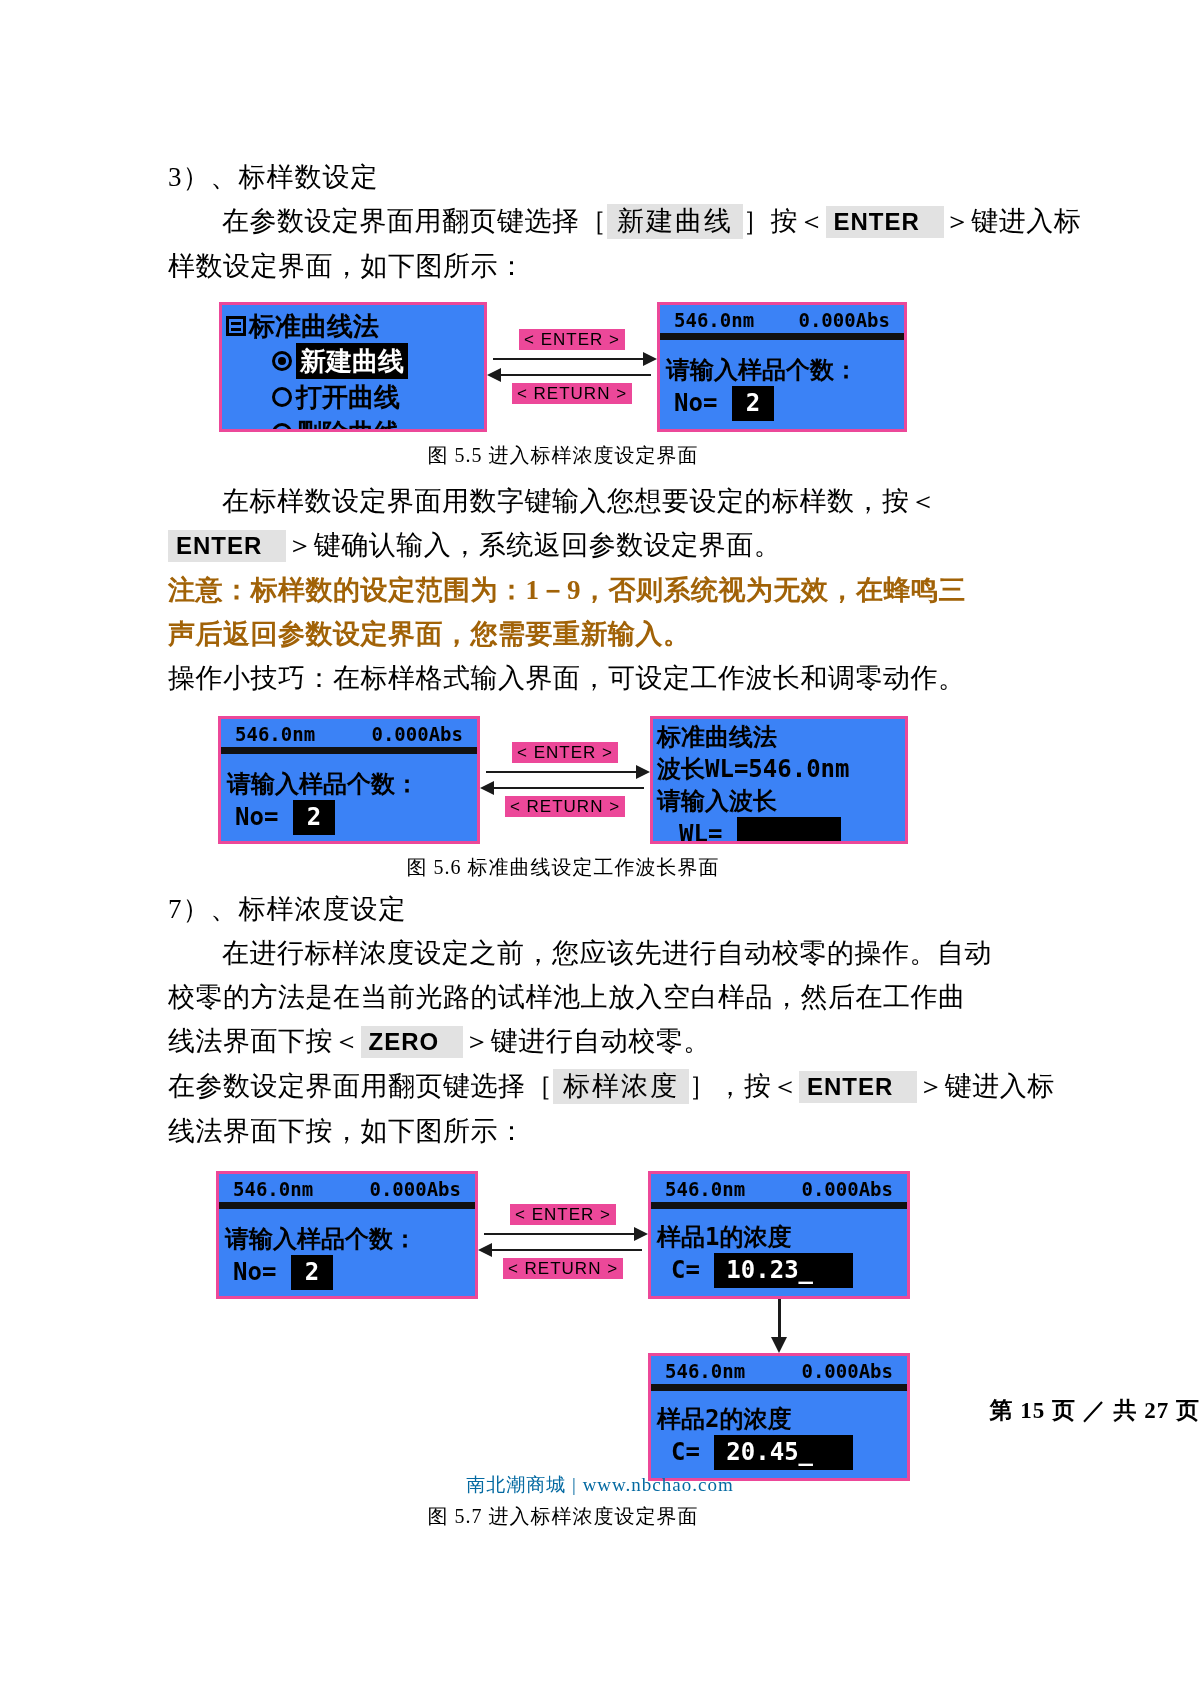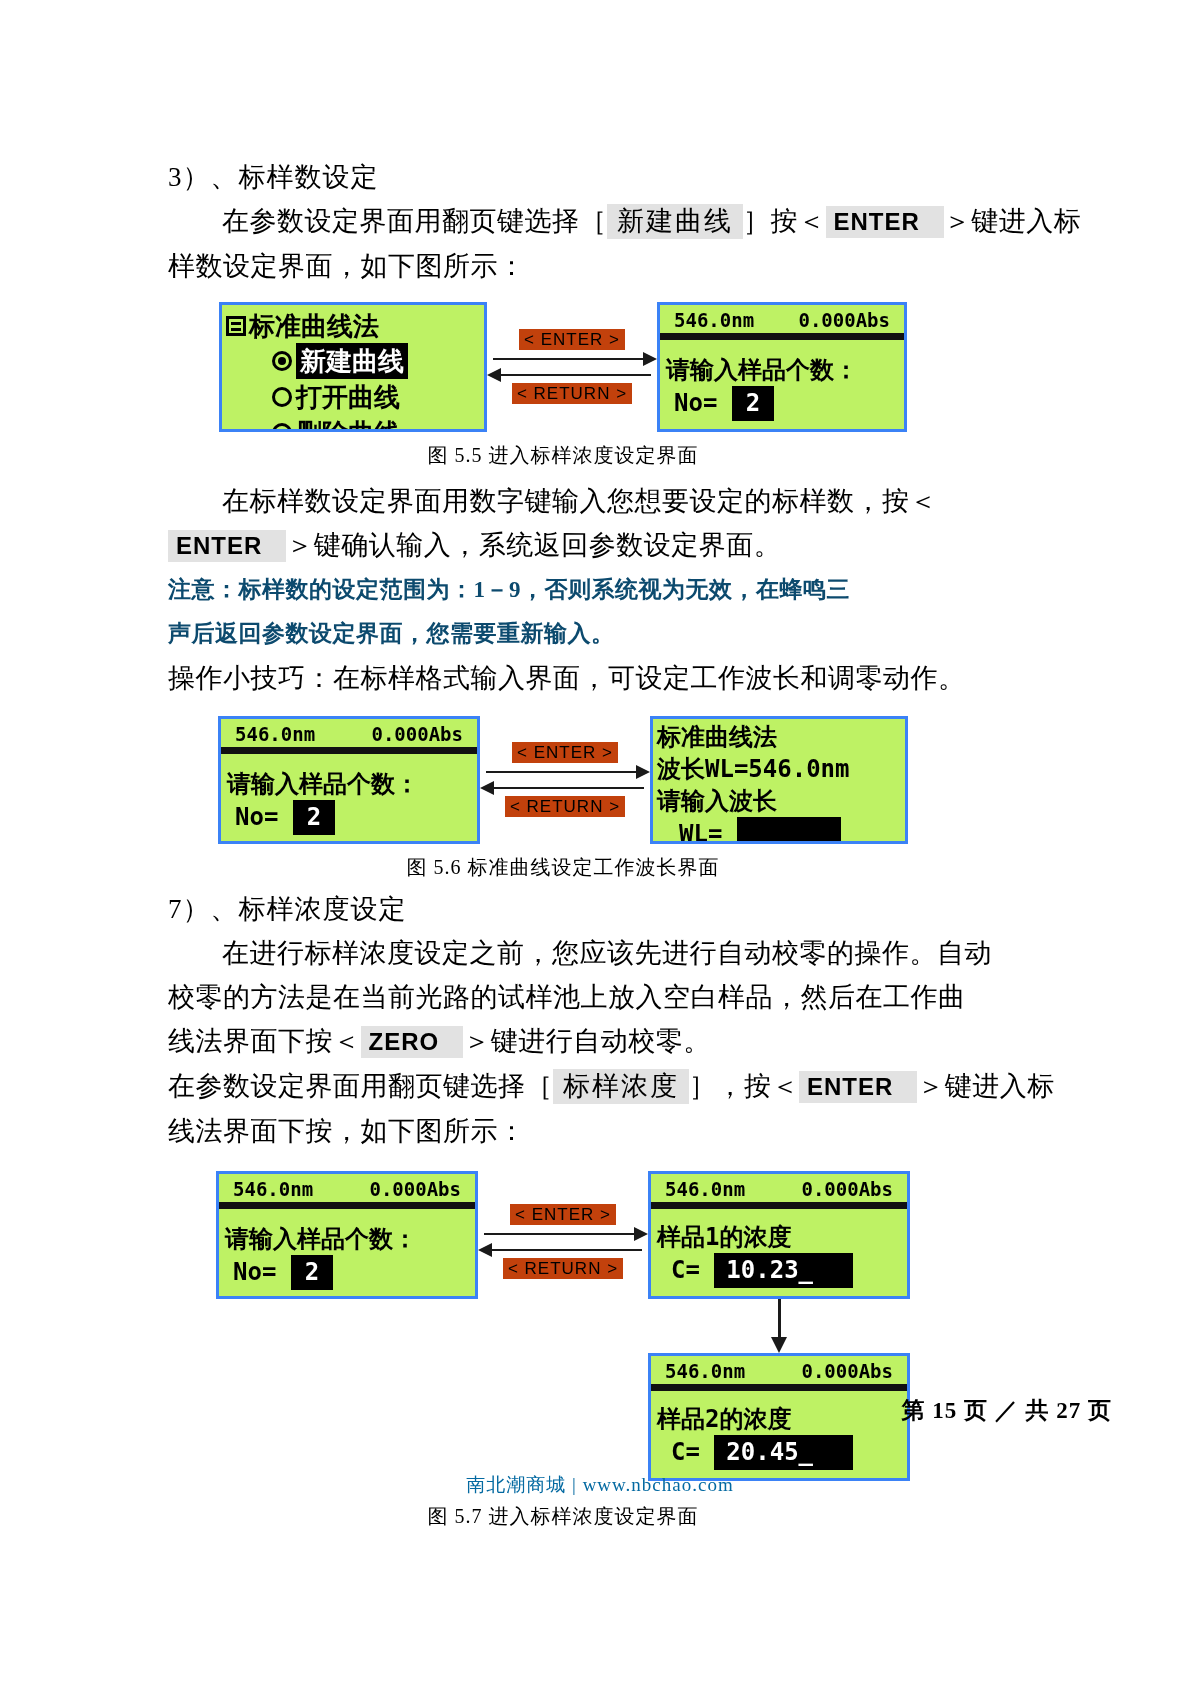--- a/index.html
+++ b/index.html
@@ -42,41 +42,41 @@
     font-size:24px;
     padding:2px 24px 3px 8px;
     letter-spacing:1px;
   }
   .kbox{
     background:#e2e2e2;
     padding:2px 10px 3px 10px;
     letter-spacing:2px;
   }
   .redline{
-    color:#0c4a6e;
+    color:#a16207;
     font-weight:700;
-    font-size:23px;
+    font-size:27px;
     line-height:44px;
     letter-spacing:0.5px;
   }
 
   
   .cap{
     text-align:center;
     font-size:20px;
     letter-spacing:1px;
     margin-top:10px;
   }
   .cap b{font-weight:normal;}
 
   
   .lcd{
     box-sizing:border-box;
-    border:3px solid #3b82f6;
-    background:#bef264;
+    border:3px solid #ec4899;
+    background:#3b82f6;
     position:relative;
     font-family:"DejaVu Sans Mono","Liberation Mono",monospace;
     overflow:hidden;
   }
   .lcd .hdr{
     display:flex;
     justify-content:space-between;
     align-items:center;
     font-size:19px;
     font-weight:700;
@@ -140,21 +140,21 @@
     width:170px;
     display:flex;flex-direction:column;justify-content:center;
     gap:2px;
   }
   .arrow-lbl{
     text-align:center;
     font-family:"Liberation Sans","DejaVu Sans",sans-serif;
     font-size:17px;
     letter-spacing:1px;
   }
-  .arrow-lbl span{background:#c2410c;padding:1px 5px;}
+  .arrow-lbl span{background:#ec4899;padding:1px 5px;}
   .arrow-row{position:relative;height:14px;}
   .arrow-row .bar{
     position:absolute;left:6px;right:6px;top:6px;height:2px;background:#1a1a1a;
   }
   .arrow-row .head-r{
     position:absolute;right:0;top:0;
     width:0;height:0;border-top:7px solid transparent;border-bottom:7px solid transparent;
     border-left:14px solid #1a1a1a;
   }
   .arrow-row .head-l{
@@ -170,21 +170,21 @@
   }
   .down-arrow .tip{
     position:absolute;left:50%;top:38px;margin-left:-8px;
     width:0;height:0;border-left:8px solid transparent;border-right:8px solid transparent;
     border-top:16px solid #1a1a1a;
   }
 
   
   .pgnum{
     position:absolute;left:0;right:0;top:1395px;
-    text-align:right;padding-right:88px;
+    text-align:right;
     font-size:23px;font-weight:700;letter-spacing:1px;
   }
   .site{
     position:absolute;left:0;right:0;top:1432px;
     text-align:center;
     font-size:19px;color:#0369a1;letter-spacing:1px;margin-top:40px;
   }
 </style>
 </head>
 <body>

